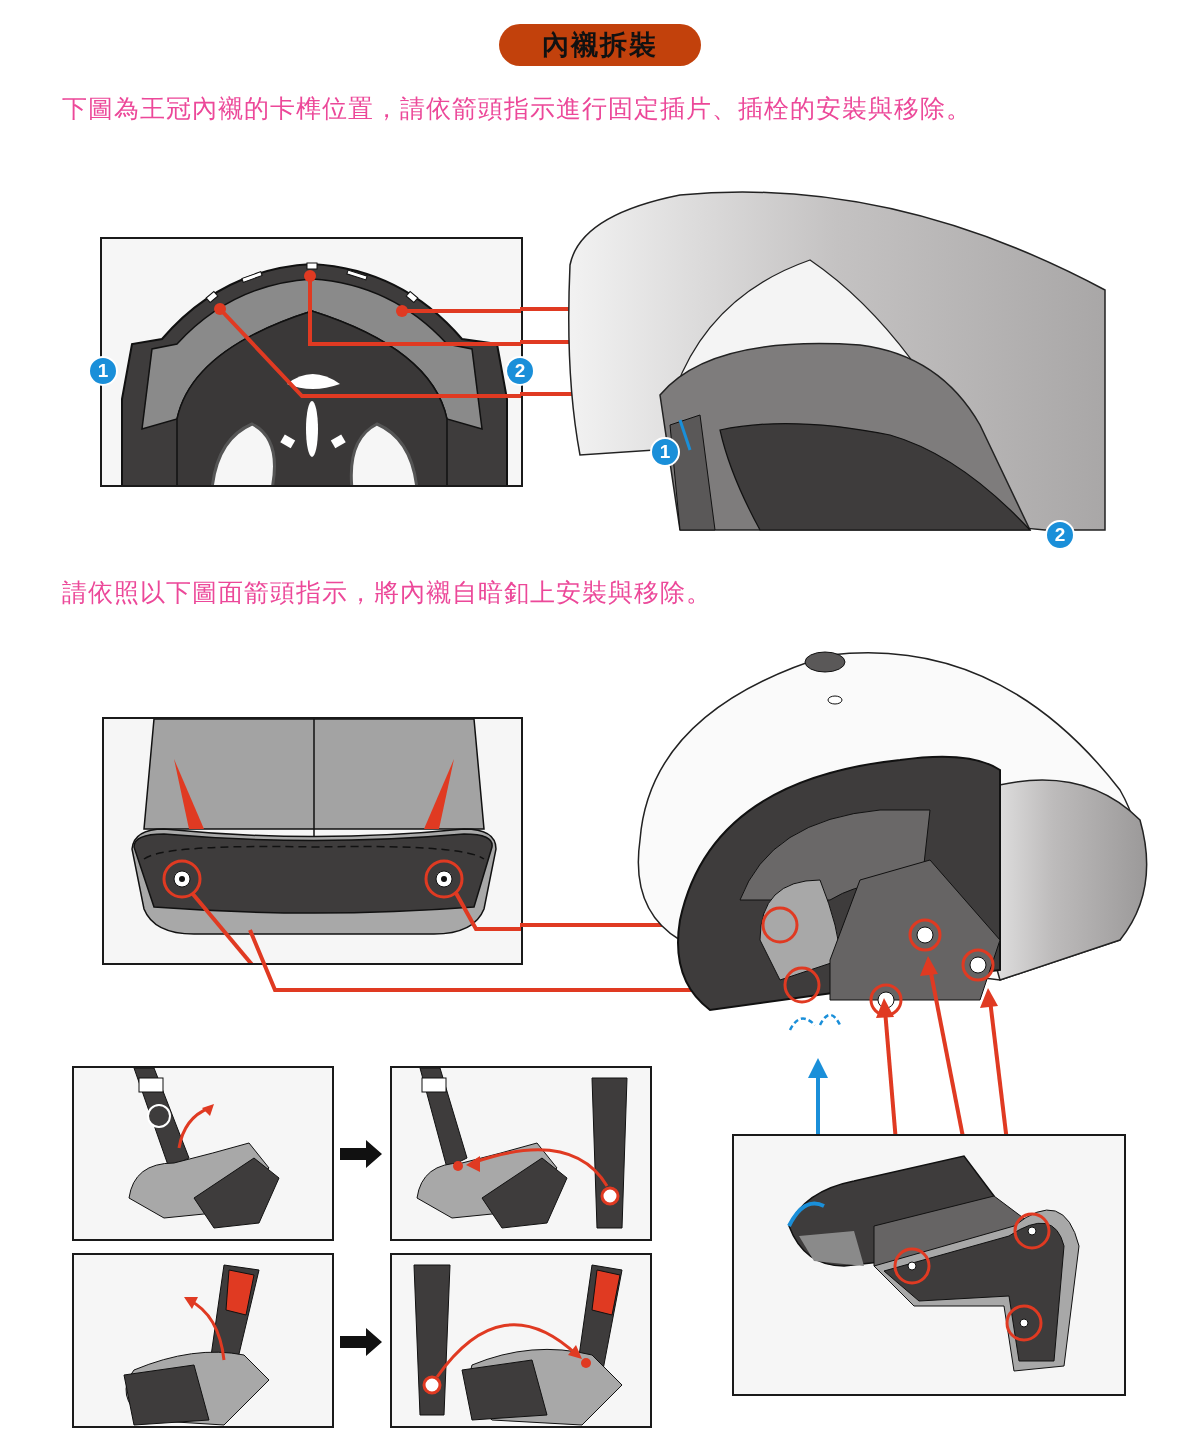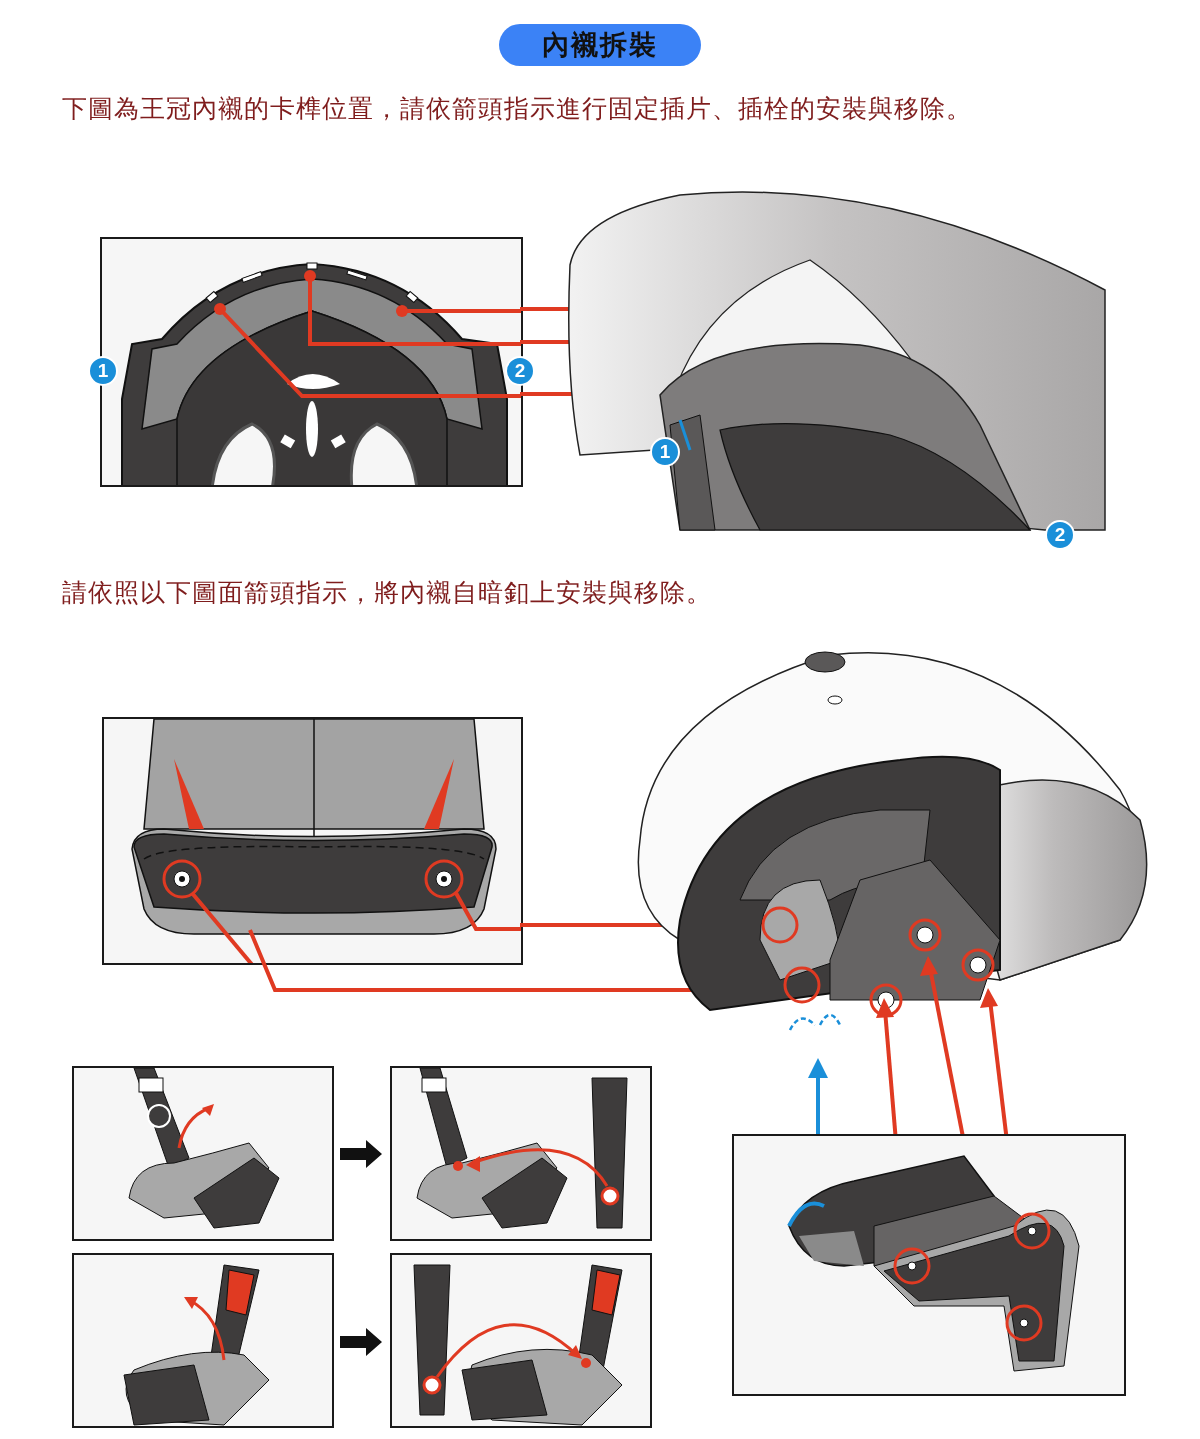--- a/index.html
+++ b/index.html
@@ -1,18 +1,18 @@
 <!DOCTYPE html>
 <html><head>
 <meta charset="utf-8">
 <style>
   html, body { margin:0; padding:0; background:#ffffff; }
   body { width:1200px; height:1439px; position:relative; overflow:hidden; font-family:"DejaVu Sans", sans-serif; color:#1a1a1a; }
-  .title-pill { position:absolute; left:499px; top:24px; width:202px; height:42px; border-radius:21px; background:#3b82f6; display:flex; align-items:center; justify-content:center; font-size:27px; font-weight:bold; letter-spacing:2px; color:#111; }
-  .para { position:absolute; left:62px; font-size:25px; letter-spacing:1px; white-space:nowrap; color:#7f1d1d; }
+  .title-pill { position:absolute; left:499px; top:24px; width:202px; height:42px; border-radius:21px; background:#c2410c; display:flex; align-items:center; justify-content:center; font-size:27px; font-weight:bold; letter-spacing:2px; color:#111; }
+  .para { position:absolute; left:62px; font-size:25px; letter-spacing:1px; white-space:nowrap; color:#ec4899; }
   .panel { position:absolute; border:2px solid #1a1a1a; background:#f6f6f6; box-sizing:border-box; overflow:hidden; }
   svg { display:block; }
   .abs { position:absolute; }
   .badge { position:absolute; width:30px; height:30px; border-radius:50%; background:#1a8fd9; color:#fff; font-weight:bold; font-size:19px; display:flex; align-items:center; justify-content:center; font-family:"Liberation Sans", sans-serif; border:2px solid #fff; box-sizing:border-box; }
   .step-arrow { position:absolute; width:42px; height:28px; }
 </style>
 </head>
 <body>
 
 <div class="title-pill">

